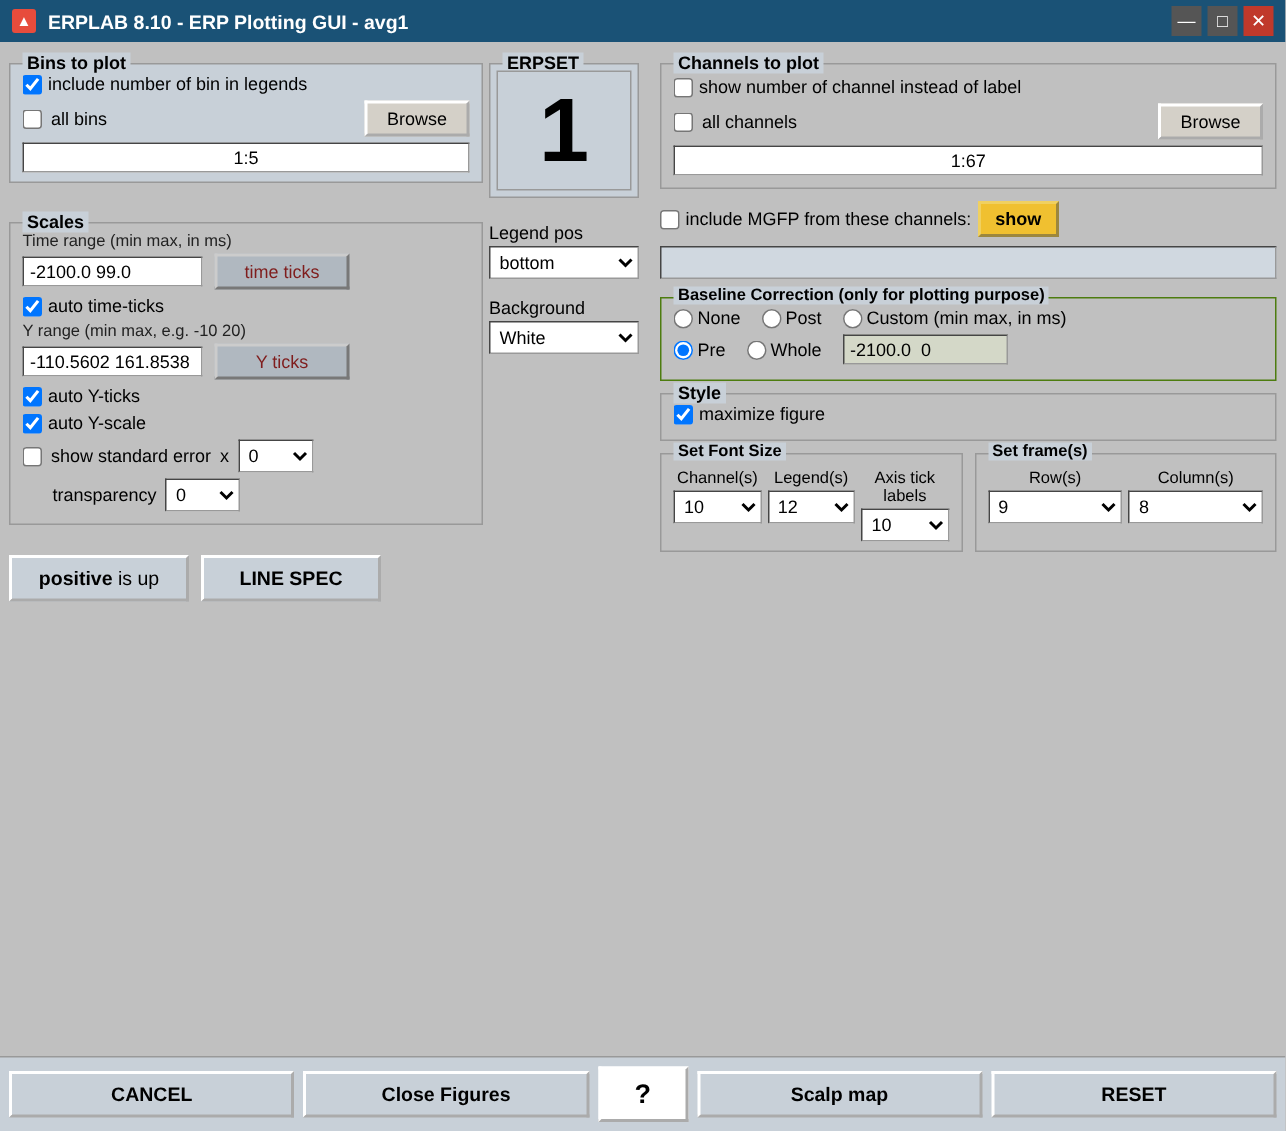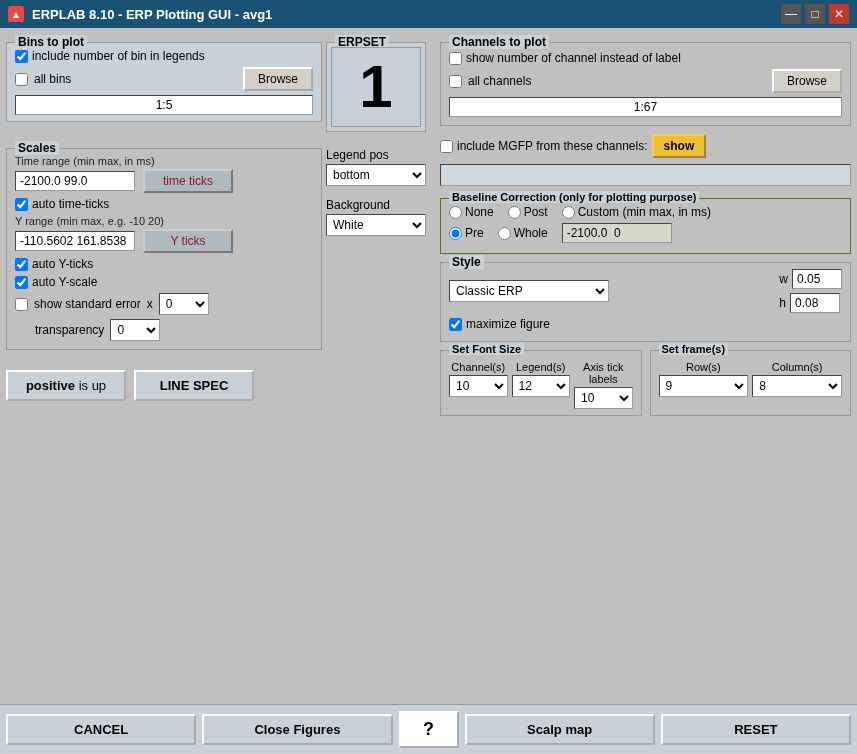--- a/index.html
+++ b/index.html
@@ -617,37 +617,20 @@
           <div class="radio-item">
             <input type="radio" name="baseline" style="">
             <label>Whole</label>
           </div>
           <input type="text" class="text-input" style="width: 110px; background: rgb(212, 216, 200);" value="-2100.0  0">
         </div>
       </div>
 
       <div class="style-group">
         <span class="style-title">Style</span>
-        <div class="style-row">
-          <select class="dropdown-select" style="width:160px;">
-            <option>Classic ERP</option>
-            <option>Butterfly</option>
-            <option>Topo</option>
-          </select>
-          <div class="w-h-row">
-            <div class="wh-item">
-              <span>w</span>
-              <input type="text" class="text-input" style="width: 50px;" value="0.05">
-            </div>
-            <div class="wh-item">
-              <span>h</span>
-              <input type="text" class="text-input" style="width: 50px;" value="0.08">
-            </div>
-          </div>
-        </div>
         <div class="checkbox-row">
           <input type="checkbox" checked="" style="">
           <label>maximize figure</label>
         </div>
       </div>
 
       <div class="font-frame-row">
 
         <div class="font-group">
           <span class="font-title">Set Font Size</span>

